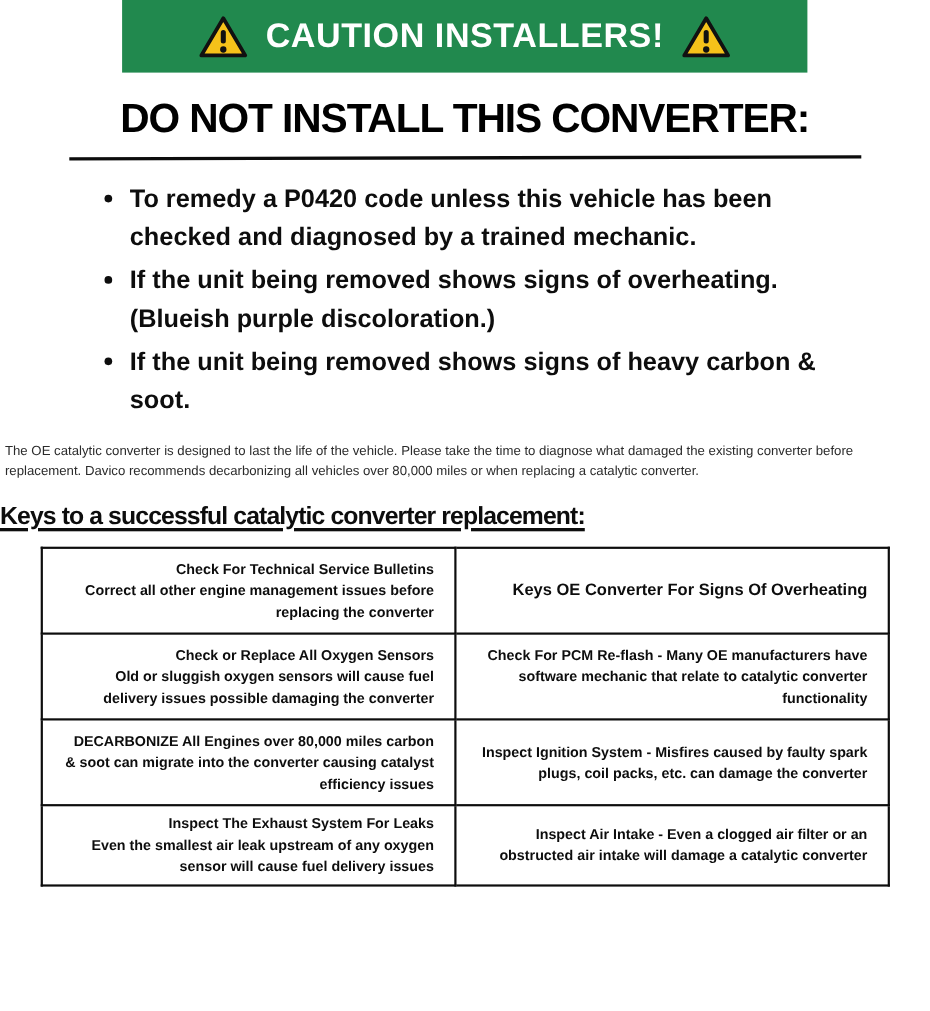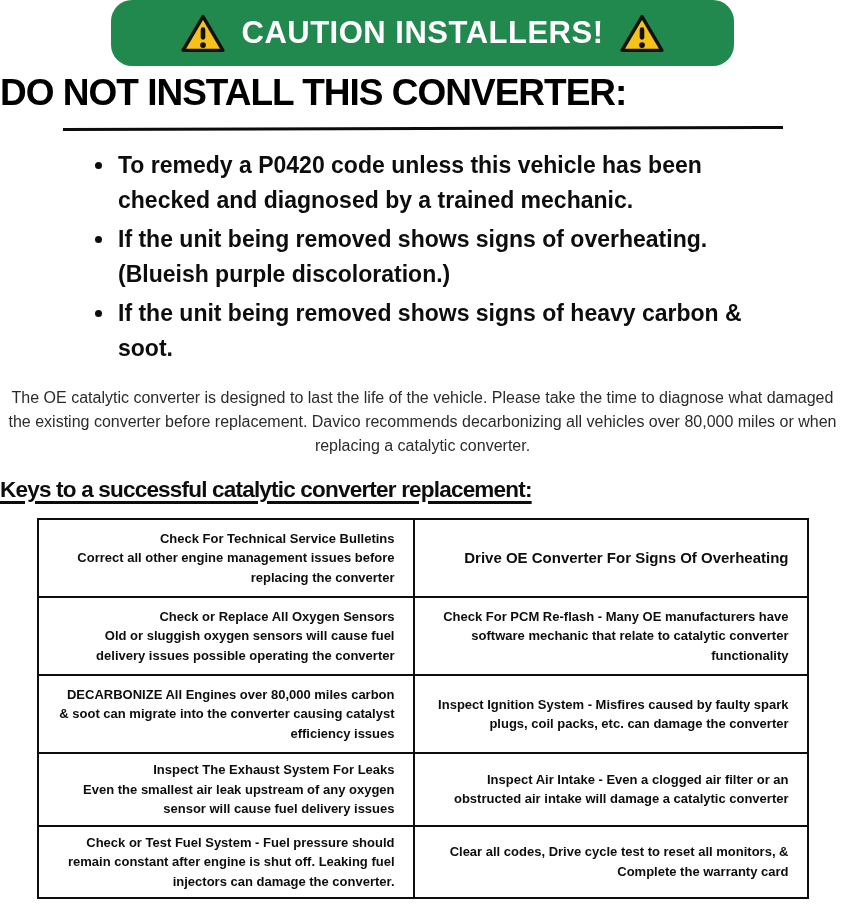--- a/index.html
+++ b/index.html
@@ -8,49 +8,49 @@
     --ink:#0d0d0d;
     --paragraph-gray:#2b2b2b;
   }
   html,body{margin:0;padding:0;background:#fff;}
   body{width:845px;font-family:"Liberation Sans", sans-serif;color:var(--ink);}
   .page{width:845px;height:919px;overflow:hidden;background:#fff;}
 
   .banner{
     width:623px;height:66px;margin:0 auto;
     background:var(--banner-green);
-    display:flex;align-items:center;justify-content:center;gap:16px;border-radius:21px;
+    display:flex;align-items:center;justify-content:center;gap:16px;
   }
   .banner-title{
     color:#ffffff;font-size:31px;font-weight:bold;letter-spacing:.5px;margin:0;
     white-space:nowrap;
   }
   .tri{display:block;width:46px;height:41px;}
   .tri svg{display:block;width:100%;height:100%;}
 
   .main-heading{
-    text-align:left;font-size:37px;font-weight:bold;letter-spacing:-1px;
-    margin:6px 0 0;color:#000;
+    text-align:center;font-size:37px;font-weight:bold;letter-spacing:-1px;
+    margin:21px 0 0;color:#000;
   }
 
   .rule{
     width:720px;height:3px;background:#0c0c0c;margin:13px auto 0;
     transform:rotate(-.15deg);
   }
 
   .warnings{
     margin:18px 88px 0 100px;padding:0 0 0 16px;
     font-weight:bold;font-size:23px;line-height:1.5;color:var(--ink);
     list-style:disc outside;
   }
   .warnings li{margin:0 0 5px;padding-left:2px;}
 
   .advisory{
-    width:836px;margin:21px auto 0;text-align:center;
-    font-size:16px;font-weight:400;line-height:1.5;color:var(--paragraph-gray);
+    width:836px;margin:21px auto 0;text-align:left;
+    font-size:12px;font-weight:400;line-height:1.5;color:var(--paragraph-gray);
   }
 
   .keys-heading{
     text-align:left;font-size:22.5px;font-weight:bold;letter-spacing:-.8px;
     text-decoration:underline;text-decoration-thickness:2.5px;text-underline-offset:4px;
     margin:19px 0 0;color:var(--ink);
   }
 
   .keys-table{
     width:694px;margin:15px auto 0;border-collapse:collapse;table-layout:fixed;
@@ -102,36 +102,32 @@
 
   <p class="advisory">The OE catalytic converter is designed to last the life of the vehicle. Please take the time to diagnose what damaged the existing converter before replacement. Davico recommends decarbonizing all vehicles over 80,000 miles or when replacing a catalytic converter.</p>
 
   <h3 class="keys-heading">Keys to a successful catalytic converter replacement:</h3>
 
   <table class="keys-table">
     <tbody>
       <tr>
         <td class="col-left">Check For Technical Service Bulletins
 Correct all other engine management issues before replacing the converter</td>
-        <td class="col-right lg">Drive OE Converter For Signs Of Overheating</td>
+        <td class="col-right lg">Keys OE Converter For Signs Of Overheating</td>
       </tr>
       <tr>
         <td class="col-left">Check or Replace All Oxygen Sensors
-Old or sluggish oxygen sensors will cause fuel delivery issues possible operating the converter</td>
+Old or sluggish oxygen sensors will cause fuel delivery issues possible damaging the converter</td>
         <td class="col-right">Check For PCM Re-flash - Many OE manufacturers have software mechanic that relate to catalytic converter functionality</td>
       </tr>
       <tr>
         <td class="col-left">DECARBONIZE All Engines over 80,000 miles carbon &amp; soot can migrate into the converter causing catalyst efficiency issues</td>
         <td class="col-right">Inspect Ignition System - Misfires caused by faulty spark plugs, coil packs, etc. can damage the converter</td>
       </tr>
       <tr>
         <td class="col-left">Inspect The Exhaust System For Leaks
 Even the smallest air leak upstream of any oxygen sensor will cause fuel delivery issues</td>
         <td class="col-right">Inspect Air Intake - Even a clogged air filter or an obstructed air intake will damage a catalytic converter</td>
       </tr>
-      <tr>
-        <td class="col-left">Check or Test Fuel System - Fuel pressure should remain constant after engine is shut off.  Leaking fuel injectors can damage the converter.</td>
-        <td class="col-right">Clear all codes,  Drive cycle test to reset all monitors, &amp; Complete the warranty card</td>
-      </tr>
     </tbody>
   </table>
 
 </div>
 
 </body></html>

